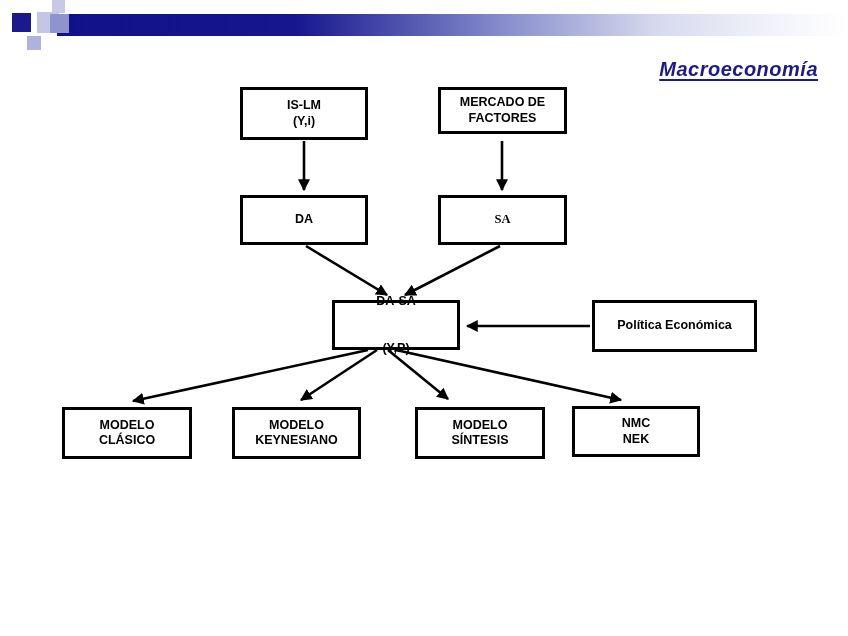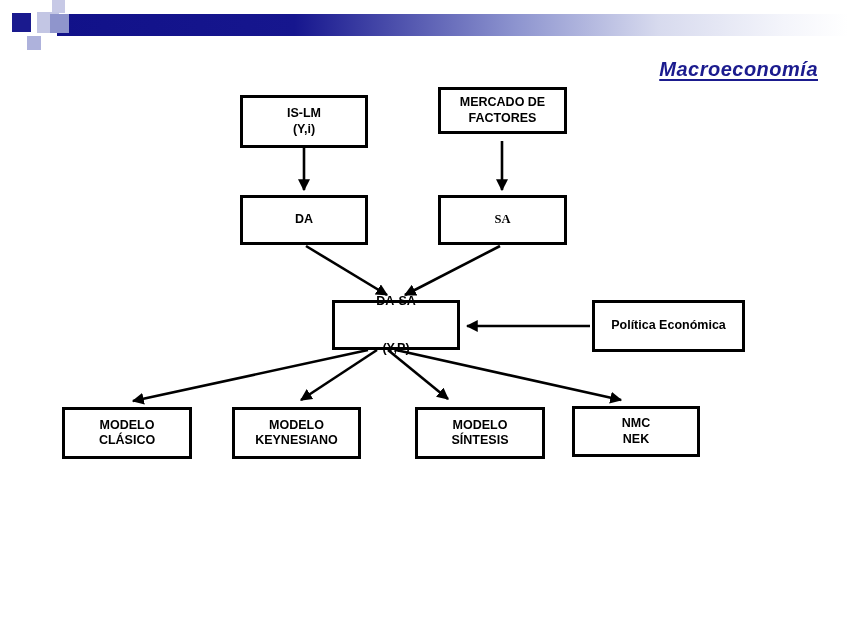--- a/index.html
+++ b/index.html
@@ -92,21 +92,21 @@
     <line x1="502" y1="141" x2="502" y2="190" marker-end="url(#arrow)"></line>
     <line x1="306" y1="246" x2="387" y2="295" marker-end="url(#arrow)"></line>
     <line x1="500" y1="246" x2="405" y2="295" marker-end="url(#arrow)"></line>
     <line x1="590" y1="326" x2="467" y2="326" marker-end="url(#arrow)"></line>
     <line x1="368" y1="350" x2="133" y2="401" marker-end="url(#arrow)"></line>
     <line x1="377" y1="350" x2="301" y2="400" marker-end="url(#arrow)"></line>
     <line x1="388" y1="350" x2="448" y2="399" marker-end="url(#arrow)"></line>
     <line x1="396" y1="350" x2="621" y2="400" marker-end="url(#arrow)"></line>
   </svg>
 
-  <div class="node" style="left:240px; top:87px; width:128px; height:53px;margin-top:8px;">
+  <div class="node" style="left:240px; top:87px; width:128px; height:53px;">
     <span>IS-LM</span>
     <span>(Y,i)</span>
   </div>
 
   <div class="node" style="left:438px; top:87px; width:129px; height:47px;">
     <span>MERCADO DE</span>
     <span>FACTORES</span>
   </div>
 
   <div class="node" style="left:240px; top:195px; width:128px; height:50px;">
@@ -115,21 +115,21 @@
 
   <div class="node" style="left:438px; top:195px; width:129px; height:50px;font-family:Liberation Serif, serif;">
     <span>SA</span>
   </div>
 
   <div class="node" style="left:332px; top:300px; width:128px; height:50px;gap:32px;">
     <span>DA-SA</span>
     <span>(Y,P)</span>
   </div>
 
-  <div class="node" style="left:592px; top:300px; width:153px; height:52px;">
+  <div class="node" style="left:592px; top:300px; width:165px; height:52px;">
     <span>Política Económica</span>
   </div>
 
   <div class="node" style="left:62px; top:407px; width:130px; height:52px;">
     <span>MODELO</span>
     <span>CLÁSICO</span>
   </div>
 
   <div class="node" style="left:232px; top:407px; width:129px; height:52px;">
     <span>MODELO</span>

